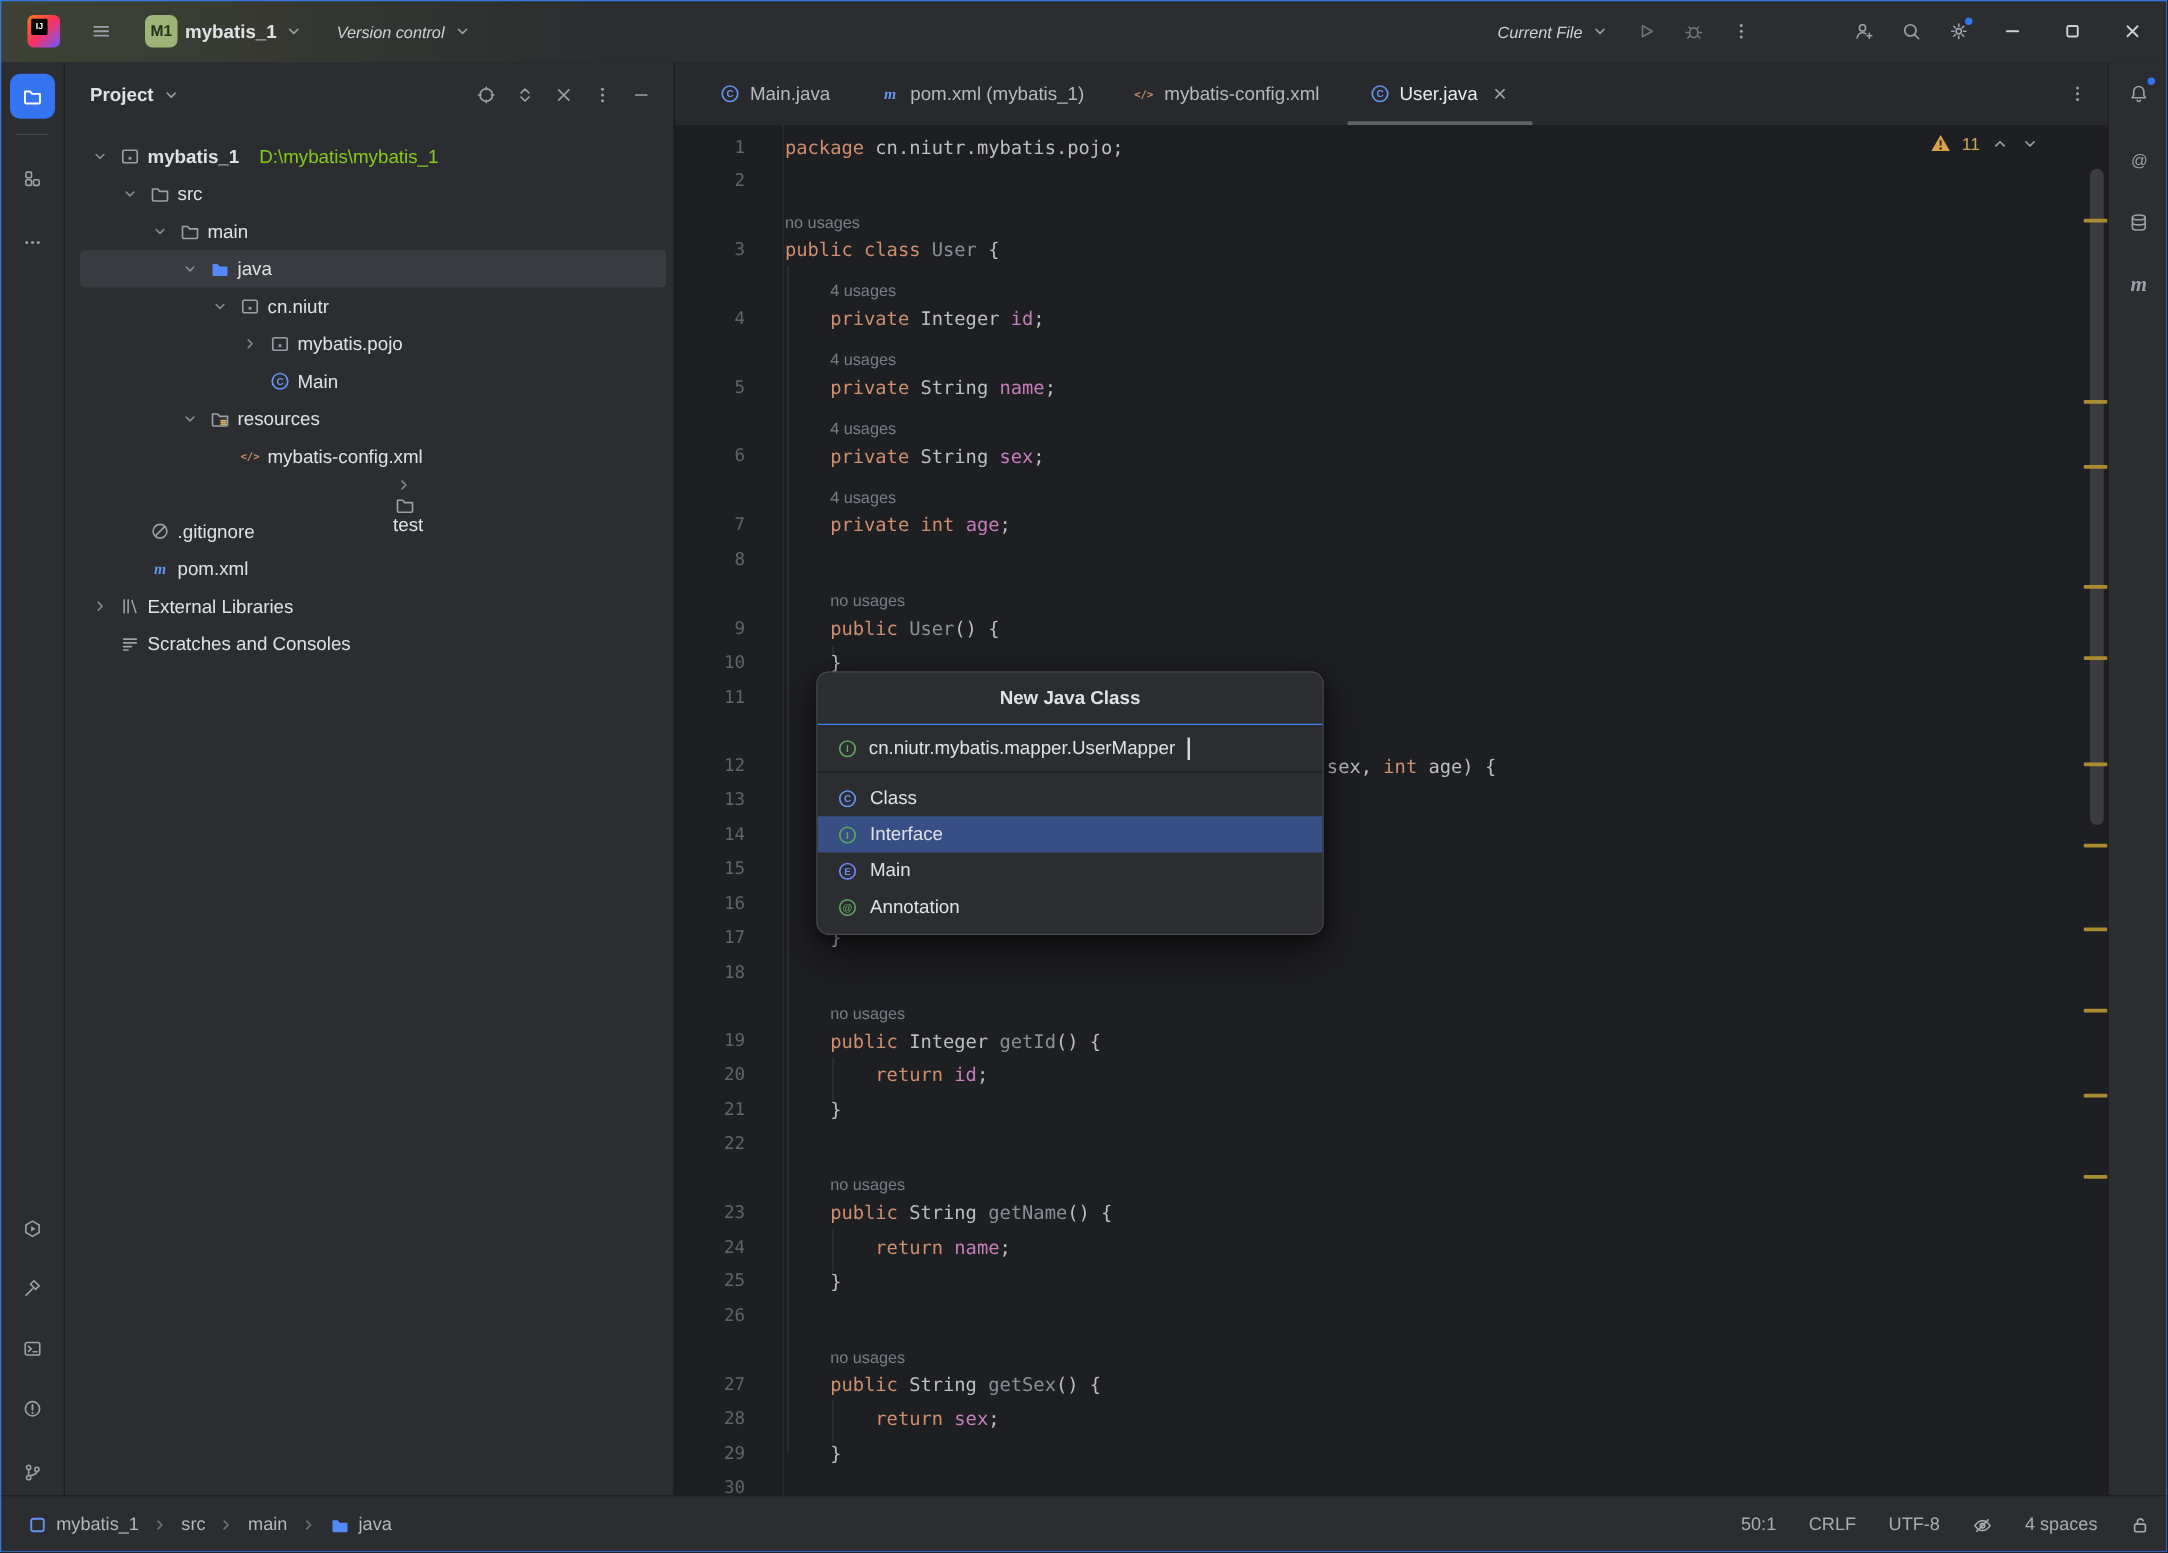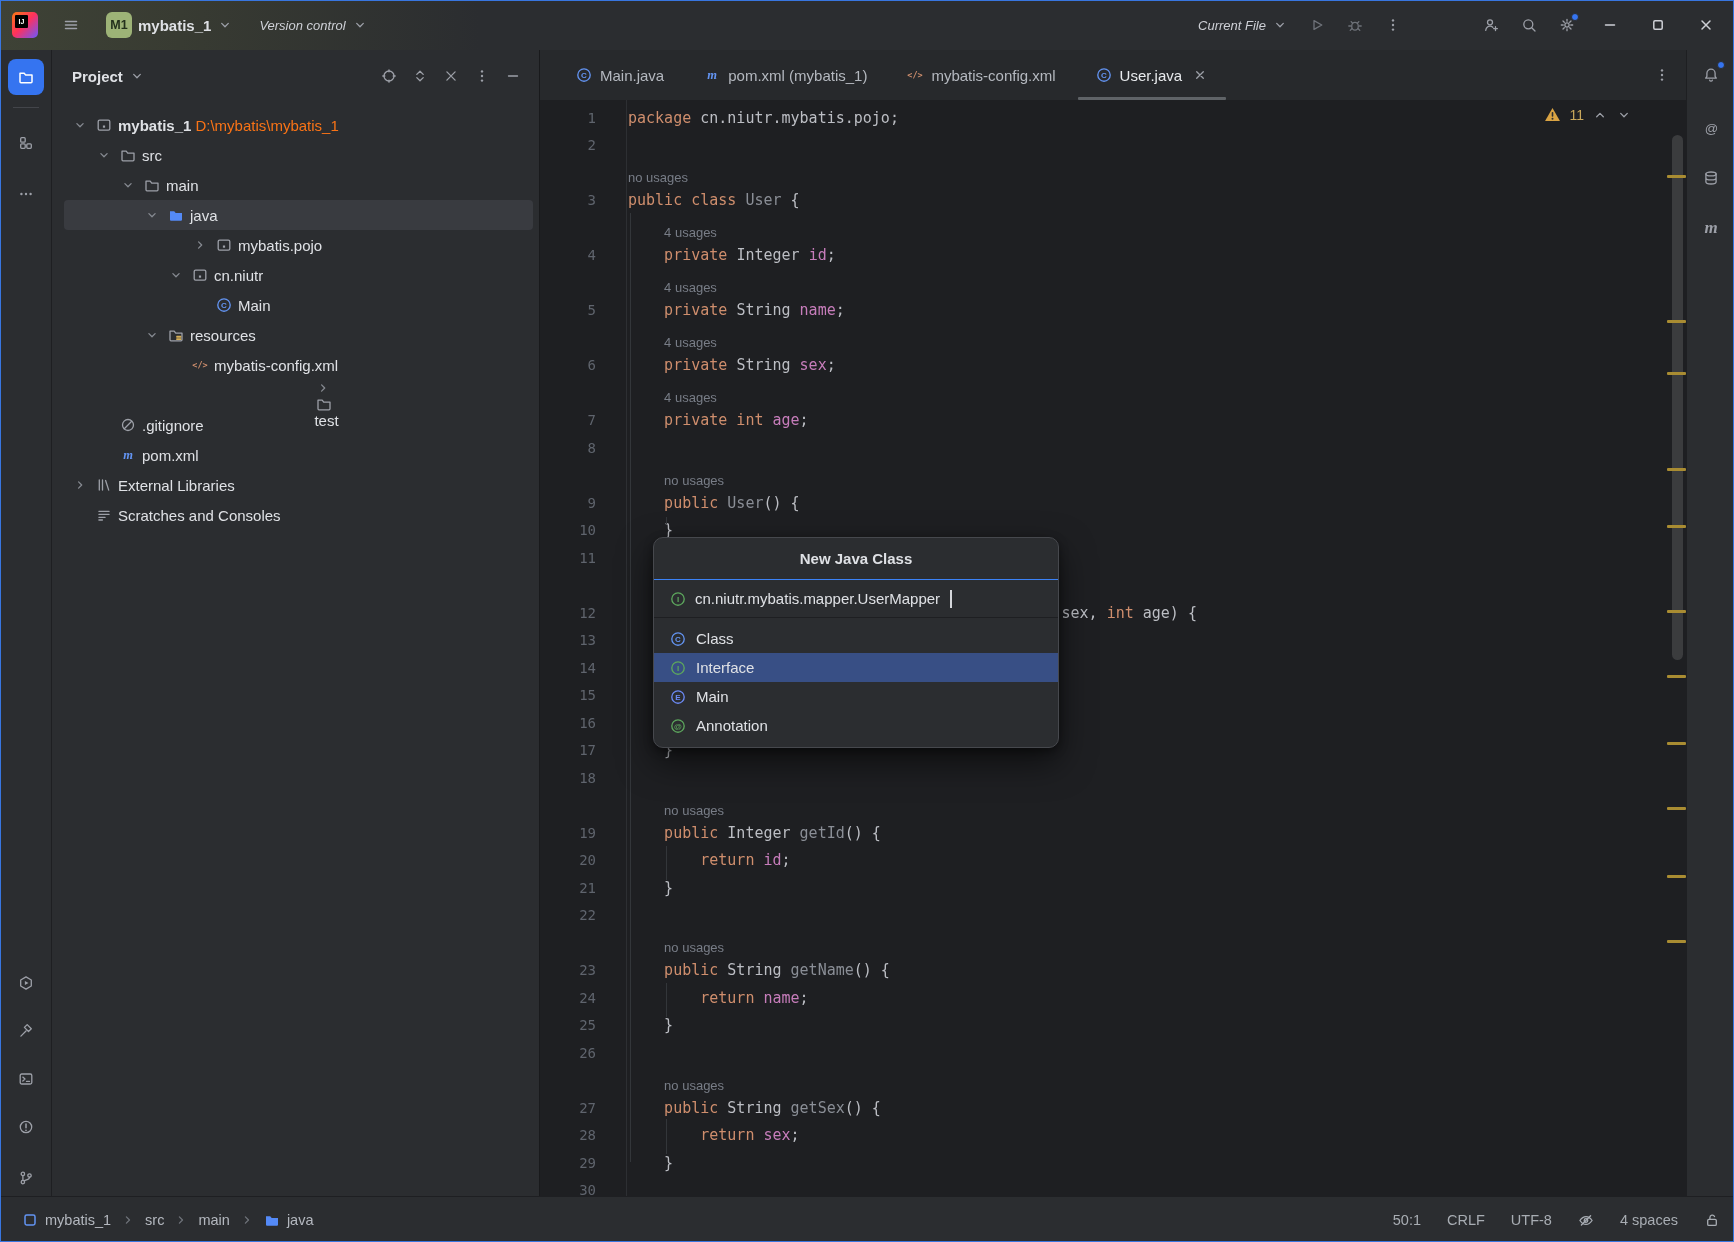--- a/index.html
+++ b/index.html
@@ -4,21 +4,21 @@
 <style>
   html,body{margin:0;padding:0;background:#101114;}
   *{box-sizing:border-box;}
   .app{position:relative;width:1734px;height:1242px;background:#1E1F22;overflow:hidden;
        font-family:"Liberation Sans",sans-serif;color:#BCBEC4;-webkit-font-smoothing:antialiased;}
   .winborder{position:absolute;inset:0;border:1px solid #3876E0;pointer-events:none;z-index:999;}
 
   
   .titlebar{position:absolute;left:0;top:0;width:1734px;height:50px;
     background:linear-gradient(90deg,#3E4236 0px,#383B32 180px,#2B2D30 480px,#2B2D30 100%);
-    display:flex;align-items:center;}
+    display:flex;align-items:center;padding-left:10px;}
   .tb-left{display:flex;align-items:center;gap:10px;padding-left:12px;}
   .logo{width:26px;height:26px;border-radius:5px;margin-right:6px;position:relative;
     background:linear-gradient(135deg,#F97A12 0%,#FE315D 48%,#6B57FF 100%);}
   .logo i{position:absolute;left:3px;top:3px;width:13px;height:13px;background:#000;border-radius:1px;
     color:#fff;font:bold 7px/13px "Liberation Sans",sans-serif;font-style:normal;text-align:center;}
   .tb-btn{height:34px;display:flex;align-items:center;gap:6px;padding:0 8px;border-radius:6px;color:#B4B8BF;}
   .badge{width:26px;height:26px;border-radius:6px;background:#9DB377;color:#23301C;
     font-weight:bold;font-size:12.5px;display:flex;align-items:center;justify-content:center;}
   .tb-title{font-weight:bold;color:#DFE1E5;font-size:15px;}
   .tb-menu{color:#CED0D6;font-size:13px;font-style:italic;}
@@ -47,21 +47,21 @@
   .phead .pchev{margin-left:6px;}
   .phead .picons{margin-left:auto;display:flex;gap:15px;color:#9DA0A8;}
   .picon{width:16px;height:16px;display:flex;align-items:center;justify-content:center;}
   .tree{padding-top:8px;}
   .trow{height:30px;display:flex;align-items:center;font-size:15px;color:#DFE1E5;position:relative;margin:0 6px 0 12px;border-radius:4px;}
   .trow.sel{background:#393B40;}
   .tchev{width:16px;height:16px;flex:0 0 16px;margin-right:8px;color:#868A91;display:flex;align-items:center;justify-content:center;}
   .tico{width:16px;height:16px;flex:0 0 16px;margin-right:6px;display:flex;align-items:center;justify-content:center;color:#9DA0A8;}
   .tlabel{white-space:nowrap;}
   .tlabel.bold{font-weight:bold;}
-  .tpath{color:#f97316;margin-left:4px;white-space:nowrap;}
+  .tpath{color:#84cc16;margin-left:16px;white-space:nowrap;}
 
   
   .editorwrap{position:absolute;left:540px;top:50px;width:1146px;height:1146px;background:#1E1F22;}
   .tabbar{position:relative;height:50px;background:#27292C;display:flex;align-items:stretch;padding-left:16px;}
   .tab{display:flex;align-items:center;gap:8px;padding:0 20px;font-size:15px;color:#B4B8BF;position:relative;}
   .tab .tico{margin:0;}
   .tab.active{color:#E8EAED;}
   .tab.active::after{content:"";position:absolute;left:2px;right:2px;bottom:0;height:3px;background:#5F6367;border-radius:1px;}
   .tab-close{display:flex;align-items:center;color:#9DA0A8;margin-left:2px;}
   .tabbar-kebab{position:absolute;right:12px;top:13px;width:24px;height:24px;display:flex;align-items:center;justify-content:center;color:#9DA0A8;}
@@ -388,47 +388,47 @@
               <path d="M4.9 6.6 8 9.7l3.1-3.1"></path>
             </svg>
           </span>
           <span class="tico">
             <svg width="16" height="16" viewBox="0 0 16 16">
               <path d="M2 4.2h4.2l1.5 1.9H14v6.7a1 1 0 0 1-1 1H3a1 1 0 0 1-1-1z" fill="#548AF7"></path>
             </svg>
           </span>
           <span class="tlabel">java</span>
         </div>
+        <div class="trow" style="padding-left: 104px;">
+          <span class="tchev">
+            <svg width="16" height="16" viewBox="0 0 16 16" fill="none" stroke="currentColor" stroke-width="1.3" stroke-linecap="round" stroke-linejoin="round">
+              <path d="M4.9 6.6 8 9.7l3.1-3.1"></path>
+            </svg>
+          </span>
+          <span class="tico">
+            <svg width="16" height="16" viewBox="0 0 16 16" fill="none" stroke="currentColor" stroke-width="1.3" stroke-linecap="round" stroke-linejoin="round">
+              <rect x="2.2" y="3.2" width="11.6" height="10" rx="1.4"></rect>
+              <rect x="6.9" y="8.5" width="2.2" height="2.2" fill="currentColor" stroke="none"></rect>
+            </svg>
+          </span>
+          <span class="tlabel">cn.niutr</span>
+        </div>
         <div class="trow" style="padding-left: 128px;">
           <span class="tchev">
             <svg width="16" height="16" viewBox="0 0 16 16" fill="none" stroke="currentColor" stroke-width="1.3" stroke-linecap="round" stroke-linejoin="round">
               <path d="M6.6 4.9 9.7 8l-3.1 3.1"></path>
             </svg>
           </span>
           <span class="tico">
             <svg width="16" height="16" viewBox="0 0 16 16" fill="none" stroke="currentColor" stroke-width="1.3" stroke-linecap="round" stroke-linejoin="round">
               <rect x="2.2" y="3.2" width="11.6" height="10" rx="1.4"></rect>
               <rect x="6.9" y="8.5" width="2.2" height="2.2" fill="currentColor" stroke="none"></rect>
             </svg>
           </span>
           <span class="tlabel">mybatis.pojo</span>
-        </div>
-        <div class="trow" style="padding-left: 104px;">
-          <span class="tchev">
-            <svg width="16" height="16" viewBox="0 0 16 16" fill="none" stroke="currentColor" stroke-width="1.3" stroke-linecap="round" stroke-linejoin="round">
-              <path d="M4.9 6.6 8 9.7l3.1-3.1"></path>
-            </svg>
-          </span>
-          <span class="tico">
-            <svg width="16" height="16" viewBox="0 0 16 16" fill="none" stroke="currentColor" stroke-width="1.3" stroke-linecap="round" stroke-linejoin="round">
-              <rect x="2.2" y="3.2" width="11.6" height="10" rx="1.4"></rect>
-              <rect x="6.9" y="8.5" width="2.2" height="2.2" fill="currentColor" stroke="none"></rect>
-            </svg>
-          </span>
-          <span class="tlabel">cn.niutr</span>
         </div>
         <div class="trow" style="padding-left: 128px;">
           <span class="tchev"></span>
           <span class="tico">
             <svg width="16" height="16" viewBox="0 0 16 16">
               <circle cx="8" cy="8" r="6.2" fill="none" stroke="#6394F2" stroke-width="1.35"></circle>
               <text x="8" y="10.9" font-size="8" font-weight="bold" font-family="Liberation Sans, sans-serif" fill="#6394F2" text-anchor="middle">C</text>
             </svg>
           </span>
           <span class="tlabel">Main</span>

